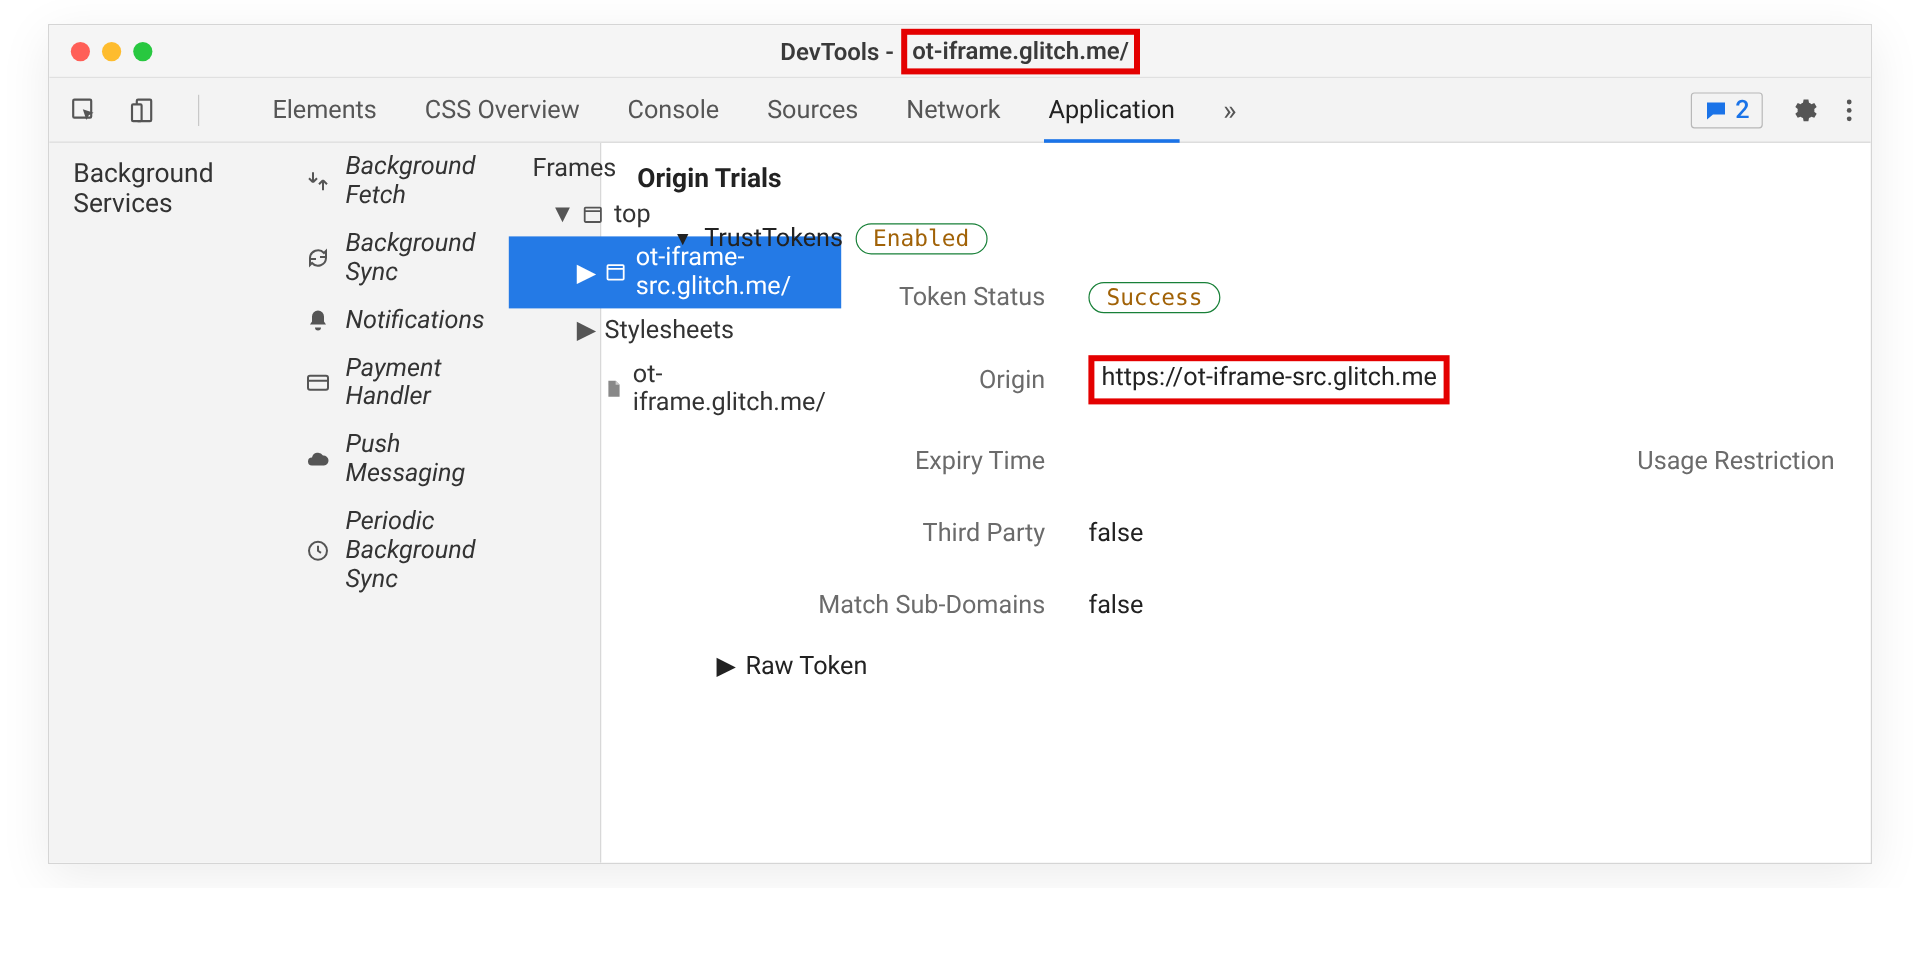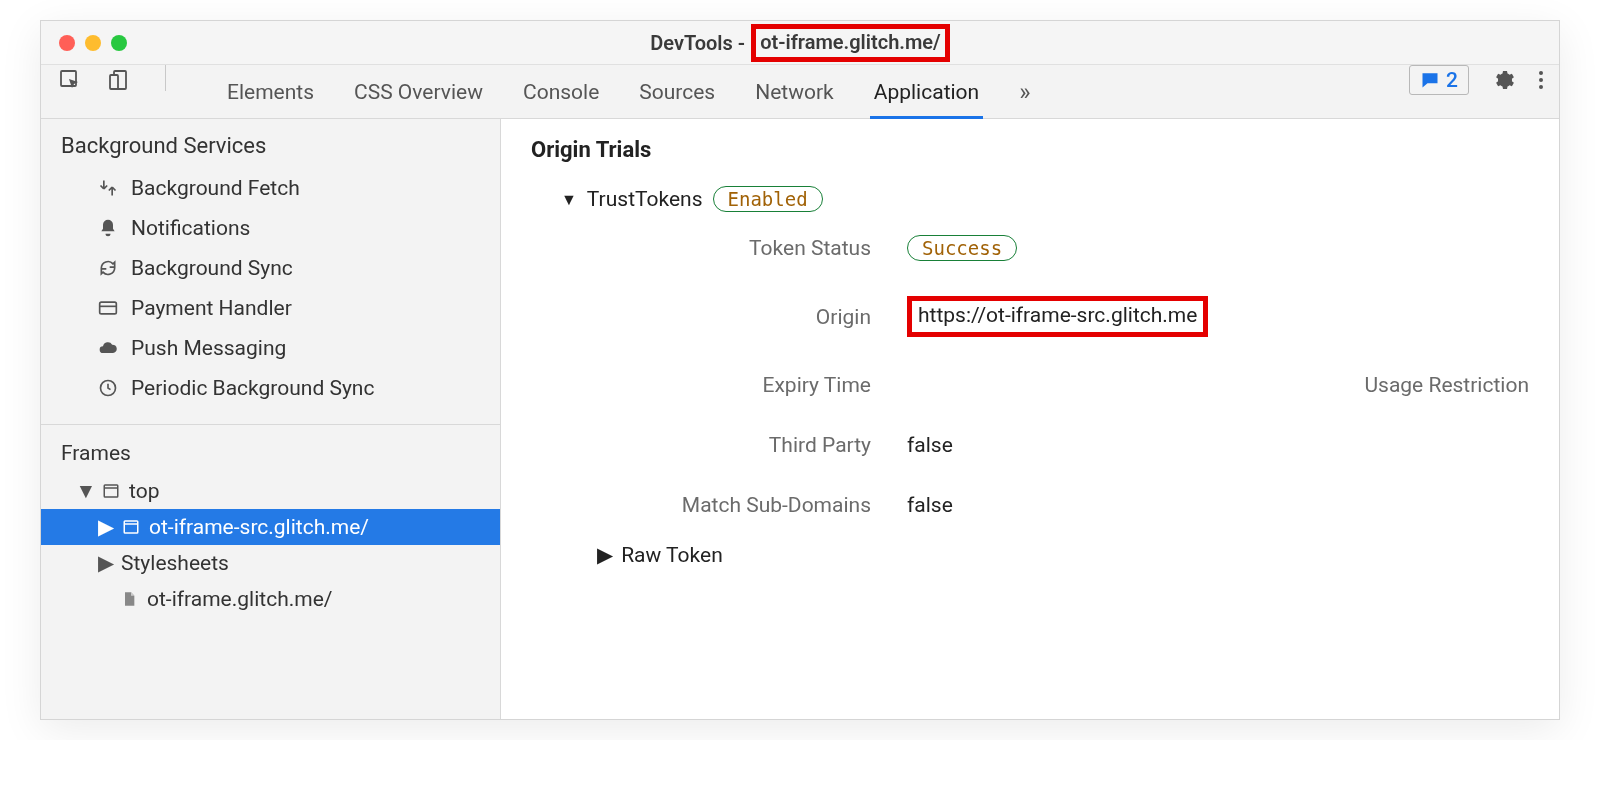--- a/index.html
+++ b/index.html
@@ -53,21 +53,21 @@
     border: 5px solid #e40000;
     padding: 0 4px 2px 4px;
     line-height: 1.3;
   }
   
   .toolbar {
     height: 54px;
     background: #f3f3f3;
     border-bottom: 1px solid #d8d8d8;
     display: flex;
-    align-items: flex-start;
+    align-items: center;
     padding: 0 14px;
     gap: 19px;
     font-size: 21px;
     color: #555;
   }
   .tb-icon { width: 30px; height: 30px; display:flex; align-items:center; justify-content:center; color:#555; }
   .divider { width:1px; height:26px; background:#c8c8c8; margin: 0 12px; }
   .tabs { display:flex; align-items:stretch; gap: 40px; height:100%; flex:1; padding-left:30px;}
   .tab {
     display:flex; align-items:center; color:#555; cursor:pointer; position:relative;
@@ -79,26 +79,26 @@
   .toolbar-right { display:flex; align-items:center; gap:22px; margin-left:auto; }
   .msg-badge {
     display:flex; align-items:center; gap:6px; border:1px solid #b8b8b8; border-radius:3px;
     padding: 2px 10px; color:#1a73e8; font-weight:500;
   }
   .gear, .kebab { color:#555; }
   
   .body { display:flex; height: 600px; }
   .sidebar {
     width: 460px; background:#f3f3f3; border-right:1px solid #d8d8d8;
-    font-size:21px; color:#333; display:flex; flex-direction:column;
+    font-size:21px; color:#333; display:flex; 
   }
   .section-title { padding: 14px 20px 10px; font-size:22px; color:#333; }
   .sb-items { padding: 0 0 10px; }
   .sb-item {
-    display:flex; align-items:center; gap:12px; padding: 8px 20px 8px 56px;
+    display:flex; align-items:center; gap:12px; padding: 8px 20px 8px 56px; font-style: italic;
   }
   .sb-ico { width:22px; height:22px; display:flex; align-items:center; justify-content:center; color:#555; flex-shrink:0;}
   .sb-sep { height:1px; background:#d8d8d8; margin: 6px 0; }
   .frames-section { flex:1; }
   .frames-title { padding: 10px 20px 8px; color:#333; }
   .tree { font-size:21px; }
   .tree-row {
     display:flex; align-items:center; gap:8px; padding:6px 10px 6px 38px; cursor:pointer;
   }
   .tree-row .arrow { width:14px; display:inline-flex; justify-content:center; color:#555;}
@@ -193,33 +193,33 @@
         <div class="sb-item">
           <span class="sb-ico">
               <svg width="20" height="20" viewBox="0 0 24 24" fill="none" stroke="#555" stroke-width="2">
                 <path d="M7 3v10M7 13l-4-4M7 13l4-4M17 21V11M17 11l-4 4M17 11l4 4"></path>
               </svg>
             </span>
           <span>Background Fetch</span>
         </div>
         <div class="sb-item">
           <span class="sb-ico">
+              <svg width="20" height="20" viewBox="0 0 24 24" fill="none" stroke="#555" stroke-width="2">
+                <path d="M4 12a8 8 0 0114-5l2-2v6h-6M20 12a8 8 0 01-14 5l-2 2v-6h6"></path>
+              </svg>
+            </span>
+          <span>Background Sync</span>
+        </div>
+        <div class="sb-item">
+          <span class="sb-ico">
               <svg width="20" height="20" viewBox="0 0 24 24" fill="#555">
                 <path d="M12 2a6 6 0 00-6 6v5l-2 3h16l-2-3V8a6 6 0 00-6-6zM9 19a3 3 0 006 0H9z"></path>
               </svg>
             </span>
           <span>Notifications</span>
-        </div>
-        <div class="sb-item">
-          <span class="sb-ico">
-              <svg width="20" height="20" viewBox="0 0 24 24" fill="none" stroke="#555" stroke-width="2">
-                <path d="M4 12a8 8 0 0114-5l2-2v6h-6M20 12a8 8 0 01-14 5l-2 2v-6h6"></path>
-              </svg>
-            </span>
-          <span>Background Sync</span>
         </div>
         <div class="sb-item">
           <span class="sb-ico">
               <svg width="20" height="20" viewBox="0 0 24 24" fill="none" stroke="#555" stroke-width="2">
                 <rect x="2" y="5" width="20" height="14" rx="2"></rect>
                 <path d="M2 10h20"></path>
               </svg>
             </span>
           <span>Payment Handler</span>
         </div>

